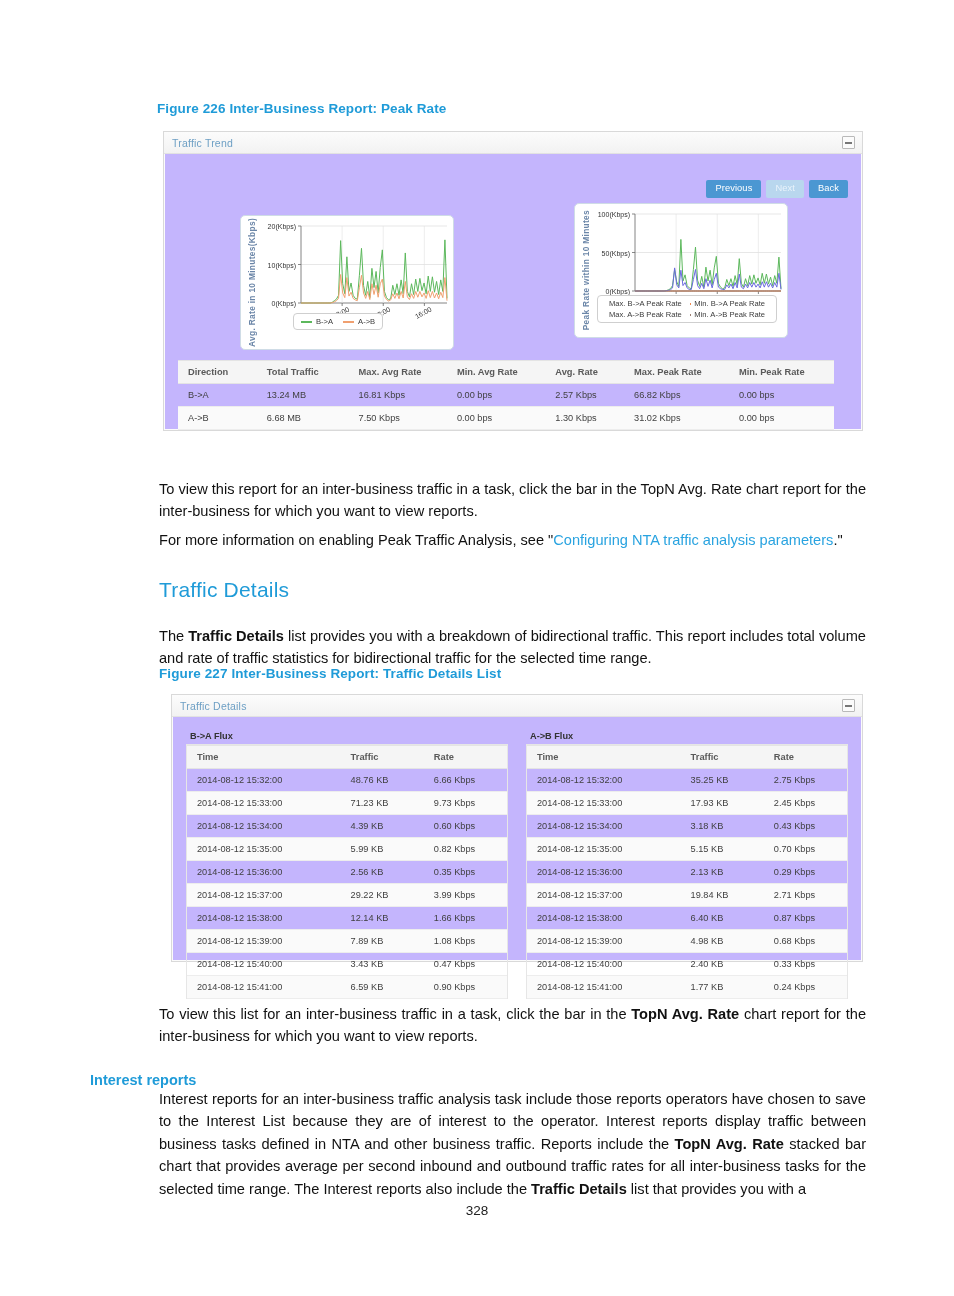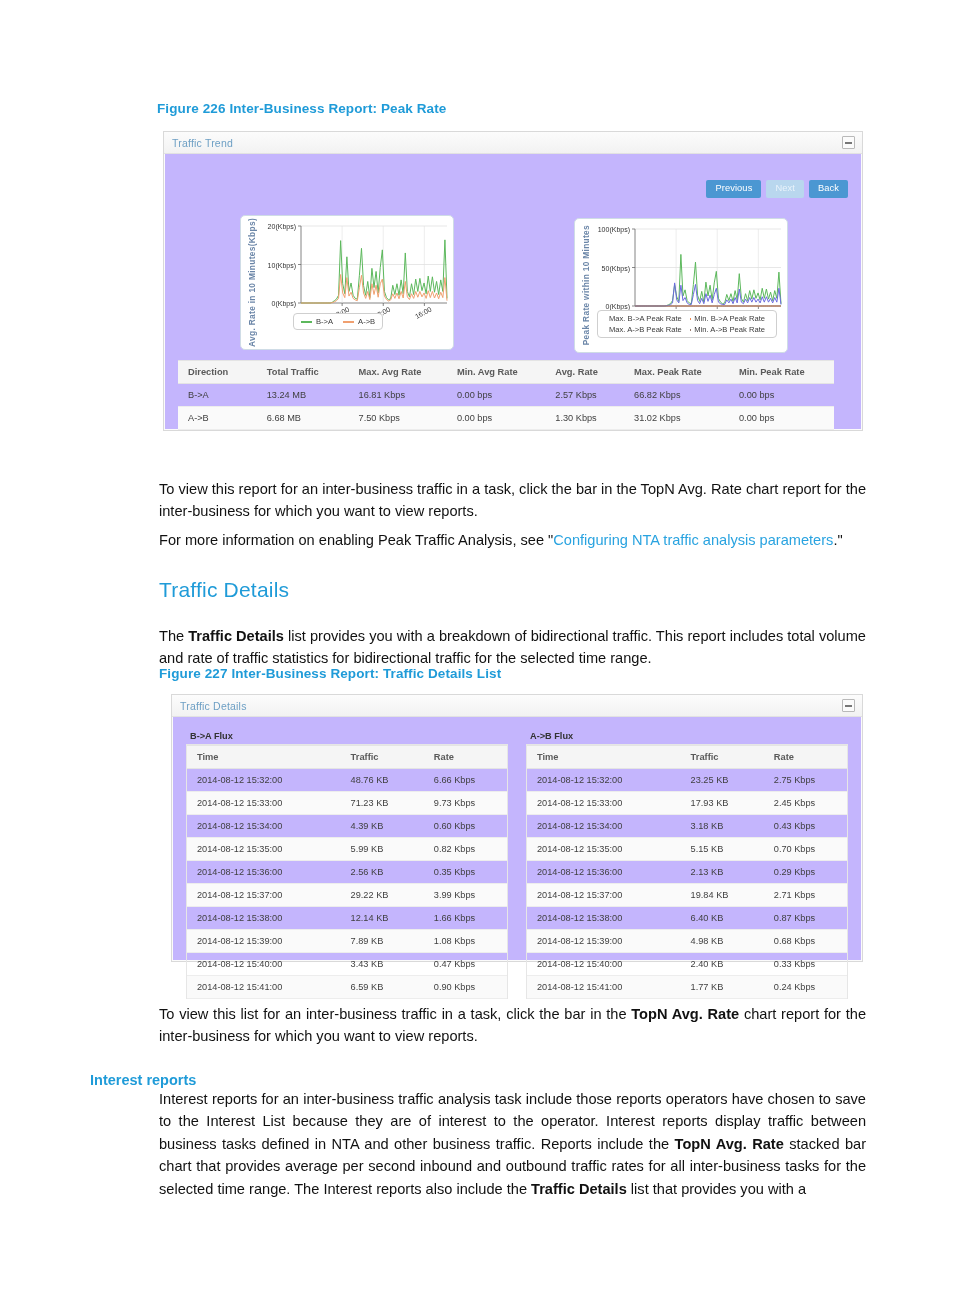--- a/index.html
+++ b/index.html
@@ -260,21 +260,21 @@
           <span class="legend-line" style="background:#5cb85c"></span>
           <span>B-&gt;A</span>
         </span>
         <span class="legend-item">
           <span class="legend-line" style="background:#f0a070"></span>
           <span>A-&gt;B</span>
         </span>
       </div>
     </div>
 
-    <div class="chart-box" style="left:410px; top:86px; width:214px; height:135px;">
+    <div class="chart-box" style="left:410px; top:71px; width:214px; height:135px;">
       <div class="chart-ylabel">
         <span>Peak Rate within 10 Minutes</span>
       </div>
       <svg class="chart-svg" id="chart1" width="196" height="131">
           <line x1="41" y1="85" x2="44" y2="85" stroke="#555" stroke-width="0.7"></line>
           <text x="39" y="88" text-anchor="end" font-size="7" fill="#333" font-family="&quot;Liberation Sans&quot;, sans-serif">0(Kbps)</text>
           <line x1="44" y1="46.5" x2="190" y2="46.5" stroke="#dddddd" stroke-width="0.7"></line>
           <line x1="41" y1="46.5" x2="44" y2="46.5" stroke="#555" stroke-width="0.7"></line>
           <text x="39" y="49.5" text-anchor="end" font-size="7" fill="#333" font-family="&quot;Liberation Sans&quot;, sans-serif">50(Kbps)</text>
           <line x1="44" y1="8" x2="190" y2="8" stroke="#dddddd" stroke-width="0.7"></line>
@@ -449,21 +449,21 @@
             <thead>
                 <tr>
                   <th style="width: 48%;">Time</th>
                   <th style="width: 26%;">Traffic</th>
                   <th style="width: 26%;">Rate</th>
                 </tr>
               </thead>
             <tbody>
                 <tr>
                   <td>2014-08-12 15:32:00</td>
-                  <td>23.25 KB</td>
+                  <td>35.25 KB</td>
                   <td>2.75 Kbps</td>
                 </tr>
                 <tr class="alt">
                   <td>2014-08-12 15:33:00</td>
                   <td>17.93 KB</td>
                   <td>2.45 Kbps</td>
                 </tr>
                 <tr>
                   <td>2014-08-12 15:34:00</td>
                   <td>3.18 KB</td>
@@ -514,13 +514,14 @@
   <p class="para" style="left:159px; top:988px; width:707px;">
     <span>To view this list for an inter-business traffic in a task, click the bar in the </span><b>TopN Avg. Rate</b><span> chart report for the inter-business for which you want to view reports.</span>
   </p>
 
   <div class="h3-head" style="left:90px; top:1043px;">Interest reports</div>
 
   <p class="para" style="left:159px; top:1073px; width:707px;">
     <span>Interest reports for an inter-business traffic analysis task include those reports operators have chosen to save to the Interest List because they are of interest to the operator. Interest reports display traffic between business tasks defined in NTA and other business traffic. Reports include the </span><b>TopN Avg. Rate</b><span> stacked bar chart that provides average per second inbound and outbound traffic rates for all inter-business tasks for the selected time range. The Interest reports also include the </span><b>Traffic Details</b><span> list that provides you with a</span>
   </p>
 
+  <div class="pagenum">328</div>
 </div>
 
 </body></html>

